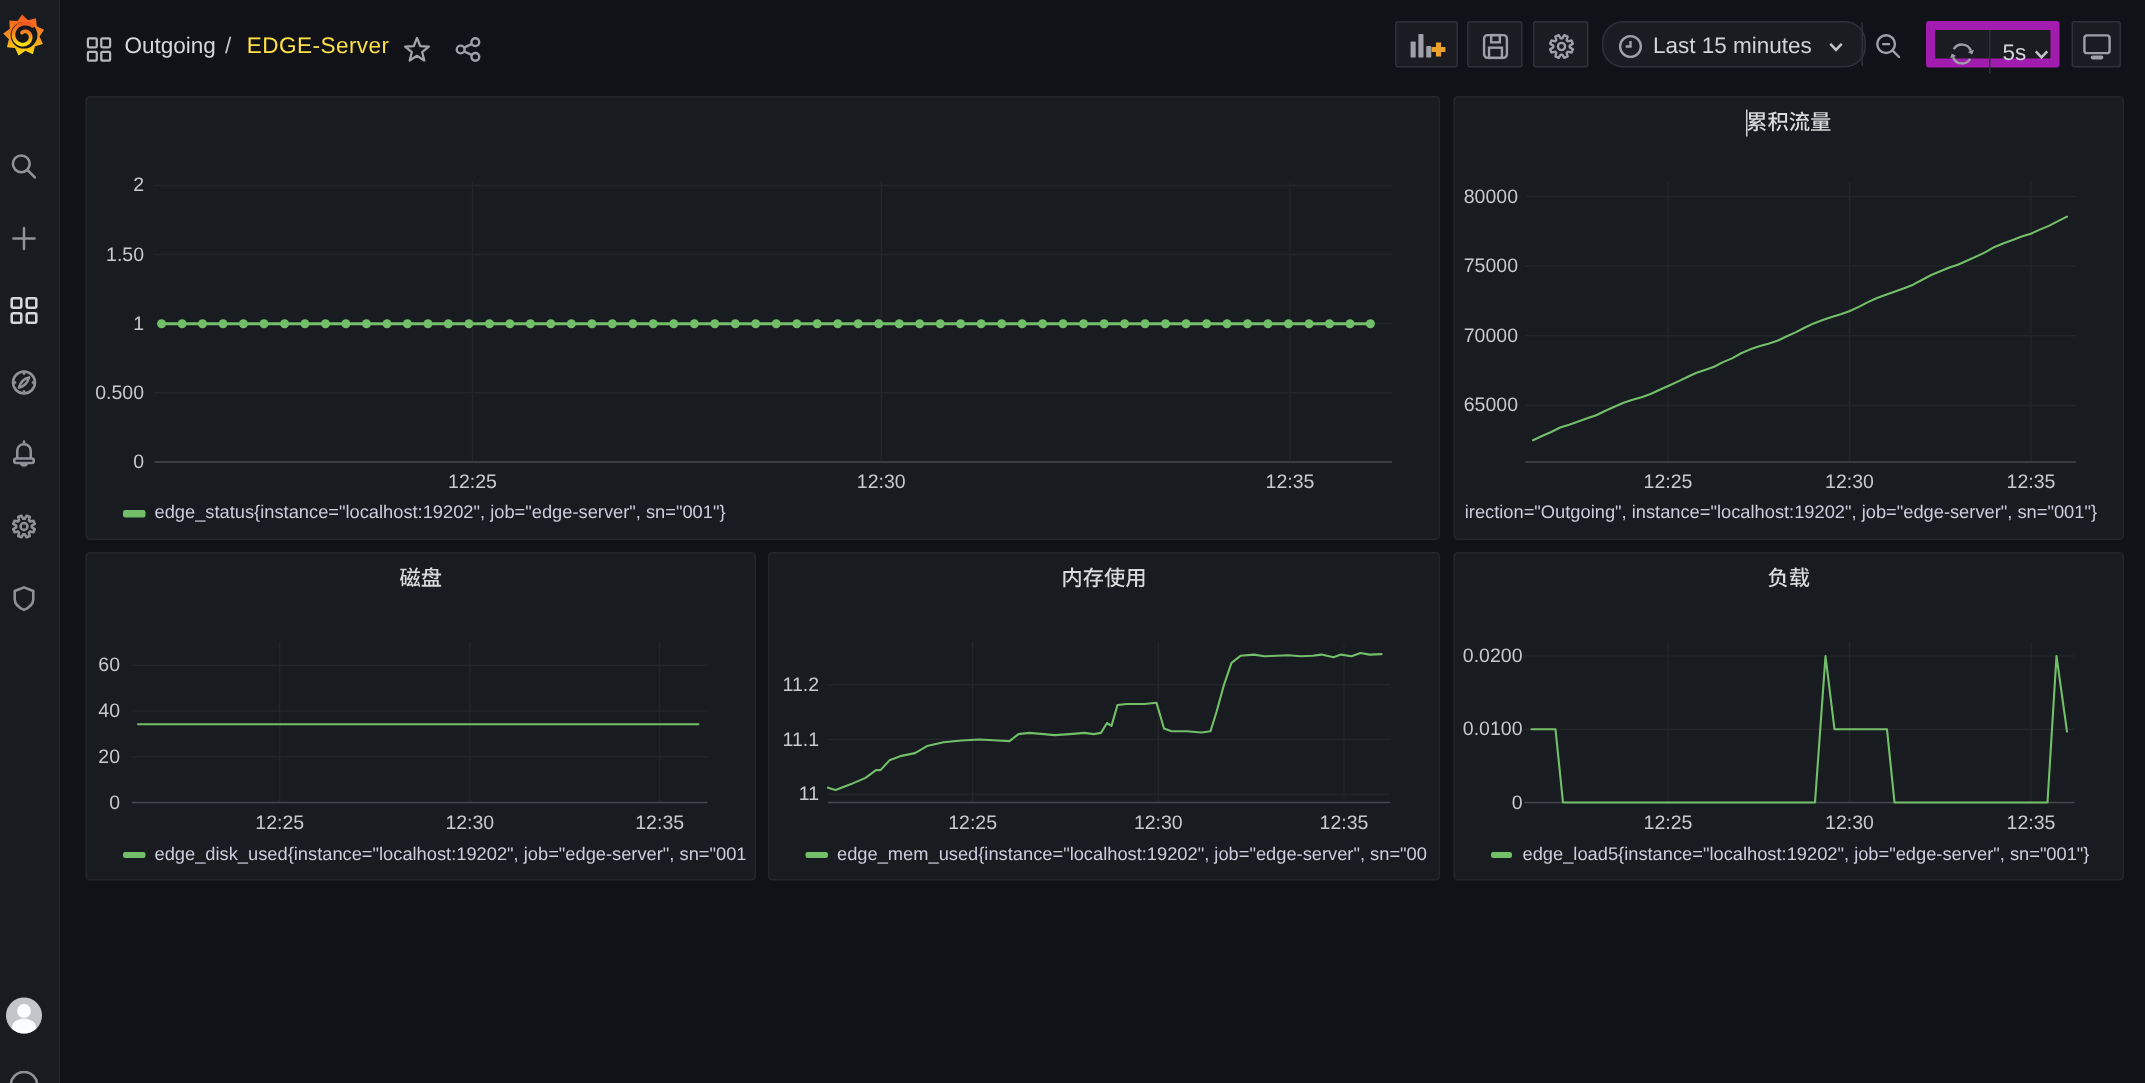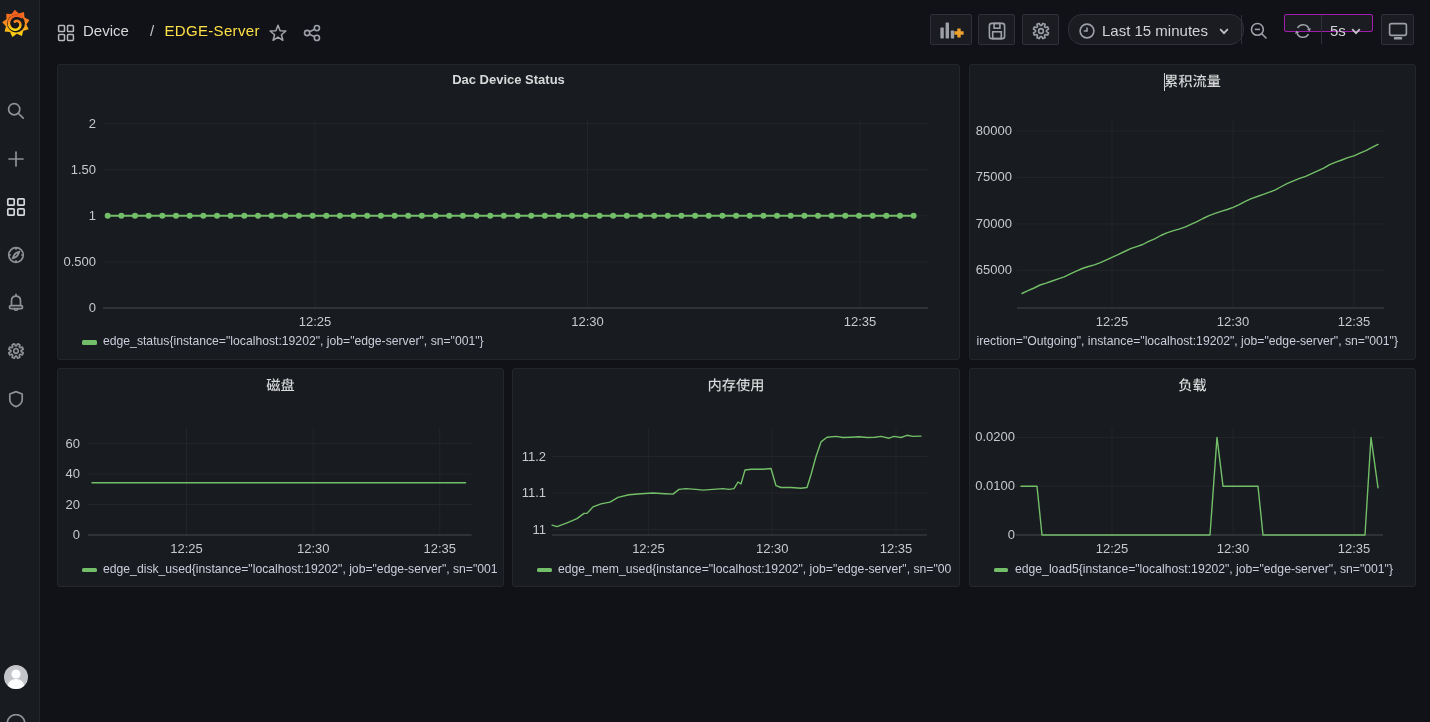--- a/index.html
+++ b/index.html
@@ -1,14 +1,13 @@
 <!DOCTYPE html>
 <html><head><meta charset="utf-8"><style>html,body{margin:0;padding:0;width:1430px;height:722px;overflow:hidden;background:#111217;font-family:"Liberation Sans",sans-serif;}*{box-sizing:border-box}</style></head><body>
 <div style="position:absolute;left:57px;top:64px;width:903px;height:296px;background:#181b1f;border:1px solid #25262b;border-radius:3px;box-sizing:border-box">
-    <div style="position:absolute;left:0;top:6.5px;width:901px;text-align:center;font-size:13px;font-weight:bold;color:#d8d9da">Dac Device Status</div>
     <svg width="901" height="294" viewBox="0 0 901 294" style="position:absolute;left:0;top:0">
       <line x1="45" y1="243" x2="870" y2="243" stroke="#232529" stroke-width="1"></line>
       <line x1="45" y1="196.9" x2="870" y2="196.9" stroke="#232529" stroke-width="1"></line>
       <line x1="45" y1="150.8" x2="870" y2="150.8" stroke="#232529" stroke-width="1"></line>
       <line x1="45" y1="104.7" x2="870" y2="104.7" stroke="#232529" stroke-width="1"></line>
       <line x1="45" y1="58.6" x2="870" y2="58.6" stroke="#232529" stroke-width="1"></line>
       <line x1="257" y1="56" x2="257" y2="243" stroke="#232529" stroke-width="1"></line>
       <line x1="529.5" y1="56" x2="529.5" y2="243" stroke="#232529" stroke-width="1"></line>
       <line x1="802" y1="56" x2="802" y2="243" stroke="#232529" stroke-width="1"></line>
       <line x1="45" y1="243" x2="870" y2="243" stroke="#44474e" stroke-width="1"></line>
@@ -243,21 +242,21 @@
     <svg width="24" height="8" viewBox="-12 -12 24 8" style="position:absolute;left:4px;top:714px">
       <circle cx="0" cy="-2.6" r="8.8" stroke="#8f9197" stroke-width="1.7" fill="none"></circle>
     </svg>
   </div>
 <svg width="22" height="22" viewBox="-11 -11 22 22" style="position:absolute;left:54.5px;top:21.5px">
     <rect x="-7.4" y="-7.4" width="5.9" height="5.9" rx="0.8" stroke="#b7b8bd" stroke-width="1.5" fill="none"></rect>
     <rect x="1.5" y="-7.4" width="5.9" height="5.9" rx="0.8" stroke="#b7b8bd" stroke-width="1.5" fill="none"></rect>
     <rect x="-7.4" y="1.5" width="5.9" height="5.9" rx="0.8" stroke="#b7b8bd" stroke-width="1.5" fill="none"></rect>
     <rect x="1.5" y="1.5" width="5.9" height="5.9" rx="0.8" stroke="#b7b8bd" stroke-width="1.5" fill="none"></rect>
   </svg>
-<div style="position:absolute;left:83px;top:22px;font-size:15px;color:#d6d7d9;white-space:nowrap">Device</div>
+<div style="position:absolute;left:83px;top:22px;font-size:15px;color:#d6d7d9;white-space:nowrap">Outgoing</div>
 <div style="position:absolute;left:150px;top:22px;font-size:15px;color:#c3c4c8">/</div>
 <div style="position:absolute;left:164.5px;top:22px;font-size:15px;letter-spacing:0.32px;color:#fde047;white-space:nowrap">EDGE-Server</div>
 <svg width="22" height="22" viewBox="-11 -11 22 22" style="position:absolute;left:267px;top:22px">
     <path d="M0,-7.7 L2.12,-2.31 L7.89,-1.96 L3.42,1.71 L4.88,7.31 L0,4.2 L-4.88,7.31 L-3.42,1.71 L-7.89,-1.96 L-2.12,-2.31 Z" stroke="#a2a4aa" stroke-width="1.5" fill="none" stroke-linejoin="round"></path>
   </svg>
 <svg width="22" height="22" viewBox="-11 -11 22 22" style="position:absolute;left:301px;top:22px">
     <circle cx="4.9" cy="-4.9" r="2.6" stroke="#9da0a6" stroke-width="1.6" fill="none"></circle>
     <circle cx="4.9" cy="4.9" r="2.6" stroke="#9da0a6" stroke-width="1.6" fill="none"></circle>
     <circle cx="-4.9" cy="0" r="2.6" stroke="#9da0a6" stroke-width="1.6" fill="none"></circle>
     <line x1="-2.6" y1="-1.2" x2="2.7" y2="-3.8" stroke="#9da0a6" stroke-width="1.6" fill="none"></line>
@@ -293,21 +292,21 @@
     <svg width="24" height="24" viewBox="-12.0 -12.0 24 24" style="position:absolute;left:143.0px;top:4.0px">
       <path d="M-3.8,-1.8 L0,2.2 L3.8,-1.8" stroke="#c3c4c8" stroke-width="1.7" fill="none"></path>
     </svg>
     <div style="position:absolute;left:172px;top:0;width:1px;height:29px;background:#2f3138"></div>
     <svg width="24" height="24" viewBox="-12.0 -12.0 24 24" style="position:absolute;left:178.0px;top:3.5px">
       <circle cx="-1.6" cy="-1.6" r="5.9" stroke="#9da0a6" stroke-width="1.6" fill="none"></circle>
       <line x1="2.8" y1="2.8" x2="7" y2="7" stroke="#9da0a6" stroke-width="1.6" fill="none" stroke-linecap="round"></line>
       <line x1="-4.2" y1="-1.6" x2="1" y2="-1.6" stroke="#9da0a6" stroke-width="1.6" fill="none"></line>
     </svg>
   </div>
-<div style="position:absolute;left:1284px;top:14px;width:89px;height:18px;background:#1a1c22;border:1px solid #a21caf;border-radius:2px">
+<div style="position:absolute;left:1284px;top:14px;width:89px;height:31px;background:#1a1c22;border:6px solid #a21caf;border-radius:2px">
     <svg width="24" height="24" viewBox="-12.0 -12.0 24 24" style="position:absolute;left:6.0px;top:3.5px">
       <path d="M-5.46,-3.15 A6.3,6.3 0 0 1 5.92,-2.15" stroke="#9da0a6" stroke-width="1.6" fill="none"></path>
       <path d="M6.81,0.29 L8,-2.91 L3.84,-1.4 Z" fill="#9da0a6"></path>
       <path d="M5.46,3.15 A6.3,6.3 0 0 1 -5.92,2.15" stroke="#9da0a6" stroke-width="1.6" fill="none"></path>
       <path d="M-6.81,-0.29 L-8,2.91 L-3.84,1.4 Z" fill="#9da0a6"></path>
     </svg>
     <div style="position:absolute;left:36px;top:0;width:1px;height:29px;background:#2f3138"></div>
     <div style="position:absolute;left:45px;top:6.5px;font-size:15px;color:#d2d3d5">5s</div>
     <svg width="24" height="24" viewBox="-12.0 -12.0 24 24" style="position:absolute;left:59.0px;top:4.0px">
       <path d="M-3.8,-1.8 L0,2.2 L3.8,-1.8" stroke="#c3c4c8" stroke-width="1.7" fill="none"></path>

